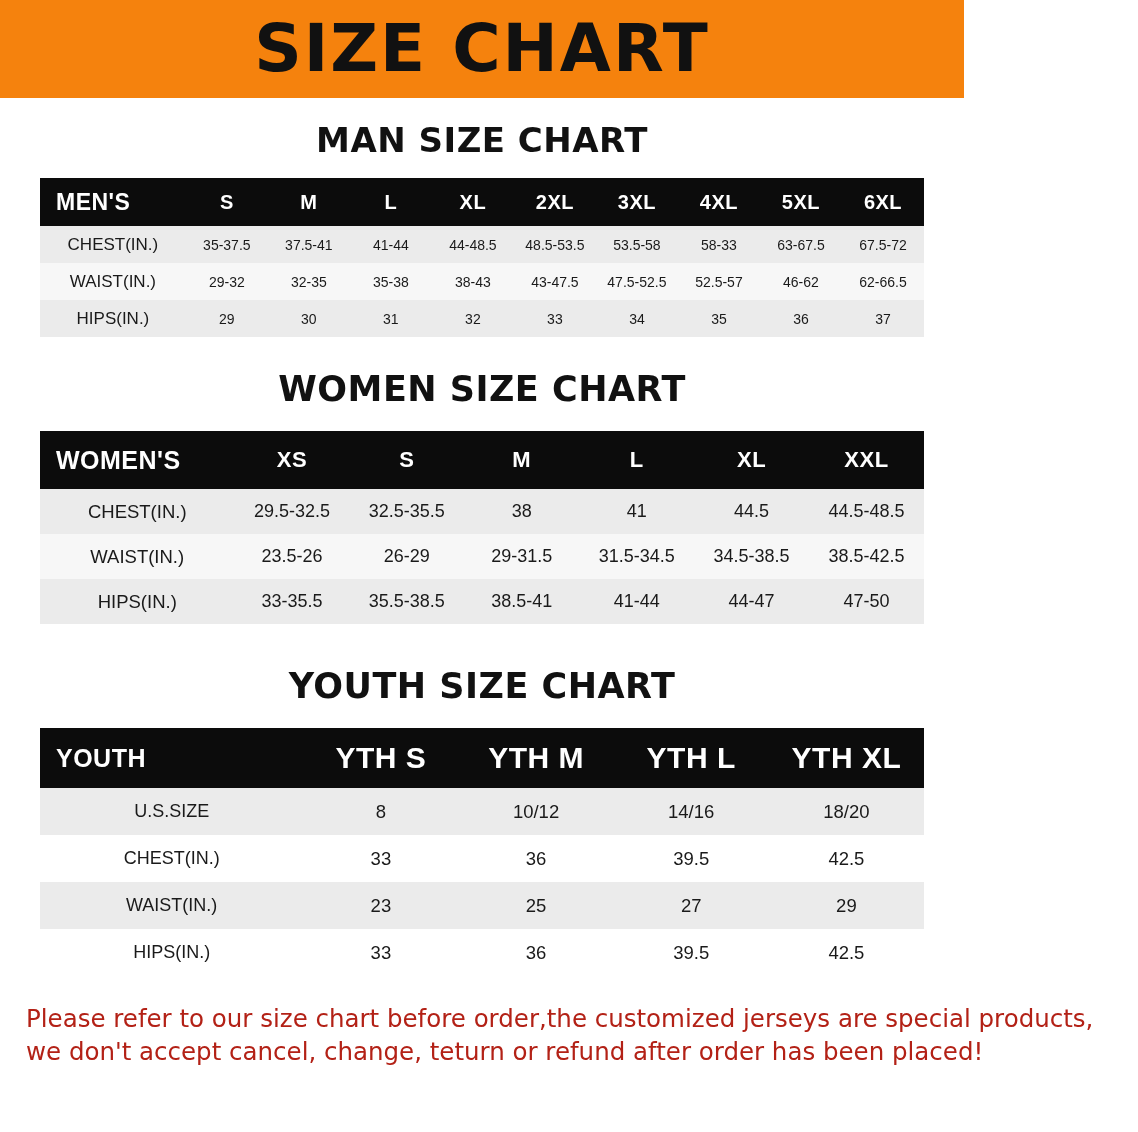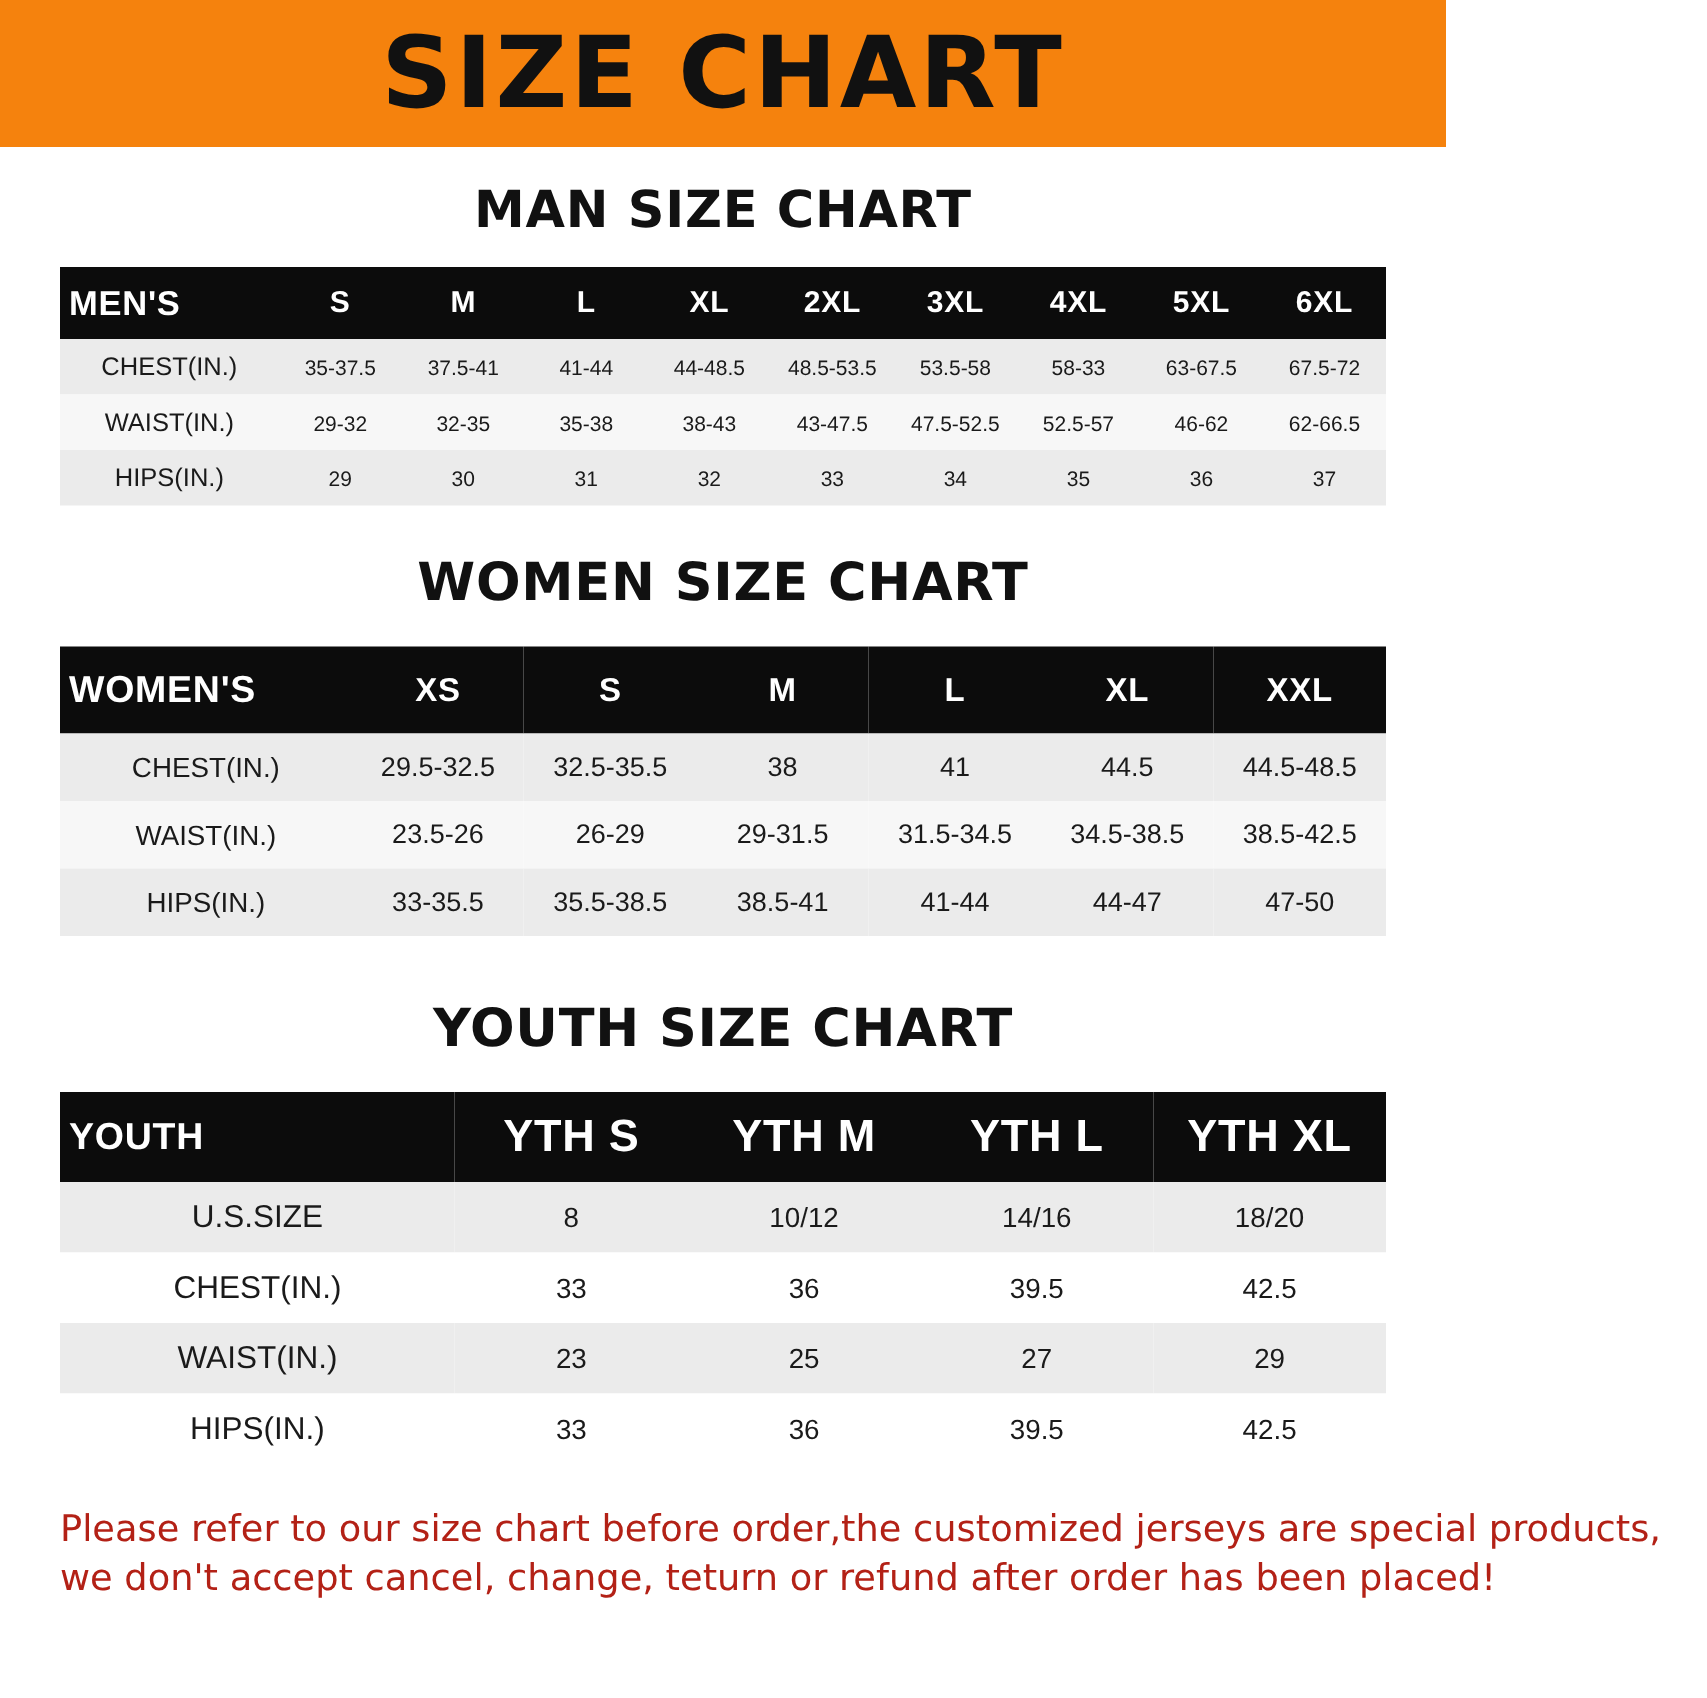--- a/index.html
+++ b/index.html
@@ -85,21 +85,21 @@
   table.size-table thead tr {
     background: #0c0c0c;
   }
   table.size-table thead th {
     color: #ffffff;
     font-weight: bold;
     letter-spacing: 0.5px;
   }
   table.size-table thead th.rowlabel {
     text-align: left;
-    padding-left: 6px;
+    padding-left: 16px;
   }
   
   table.size-table tbody td.rowlabel {
     text-align: center;
     font-weight: normal;
   }
 
   
   #men-table thead th { height: 46px; font-size: 20px; }
   #men-table thead th.rowlabel { font-size: 23px; }
@@ -113,28 +113,28 @@
   #women-table thead th.rowlabel { font-size: 25px; }
   #women-table tbody td { height: 43px; font-size: 18px; }
   #women-table tbody td.rowlabel { font-size: 18.5px; }
   #women-table tbody tr:nth-child(odd) { background: #ebebeb; }
   #women-table tbody tr:nth-child(even) { background: #f7f7f7; }
 
   
   #youth-table thead th { height: 58px; font-size: 30px; }
   #youth-table thead th.rowlabel { font-size: 25px; }
   #youth-table tbody td { height: 45px; font-size: 18.5px; }
-  #youth-table tbody td.rowlabel { font-size: 21px; }
+  #youth-table tbody td.rowlabel { font-size: 18px; }
   #youth-table tbody tr:nth-child(odd) { background: #ebebeb; }
   #youth-table tbody tr:nth-child(even) { background: #ffffff; }
 
   
   .note {
     margin-top: 26px;
-    padding: 0 40px;
+    padding: 0 26px;
     color: #b32116;
     font-family: "DejaVu Sans", sans-serif;
     font-size: 24.5px;
     line-height: 1.35;
     text-align: left;
   }
   .note .line { display: block; white-space: nowrap; }
 </style>
 </head>
 <body>

